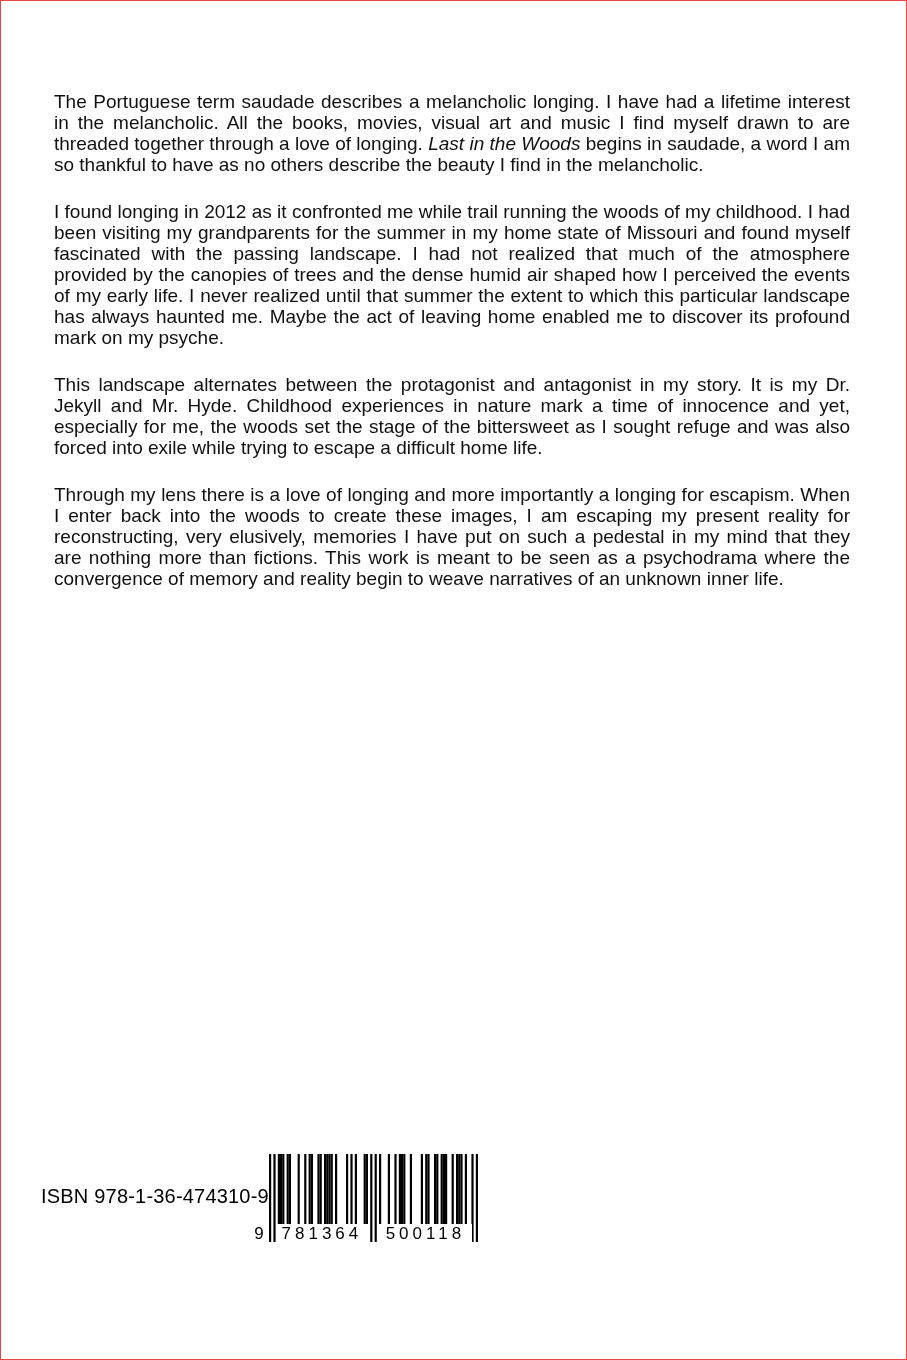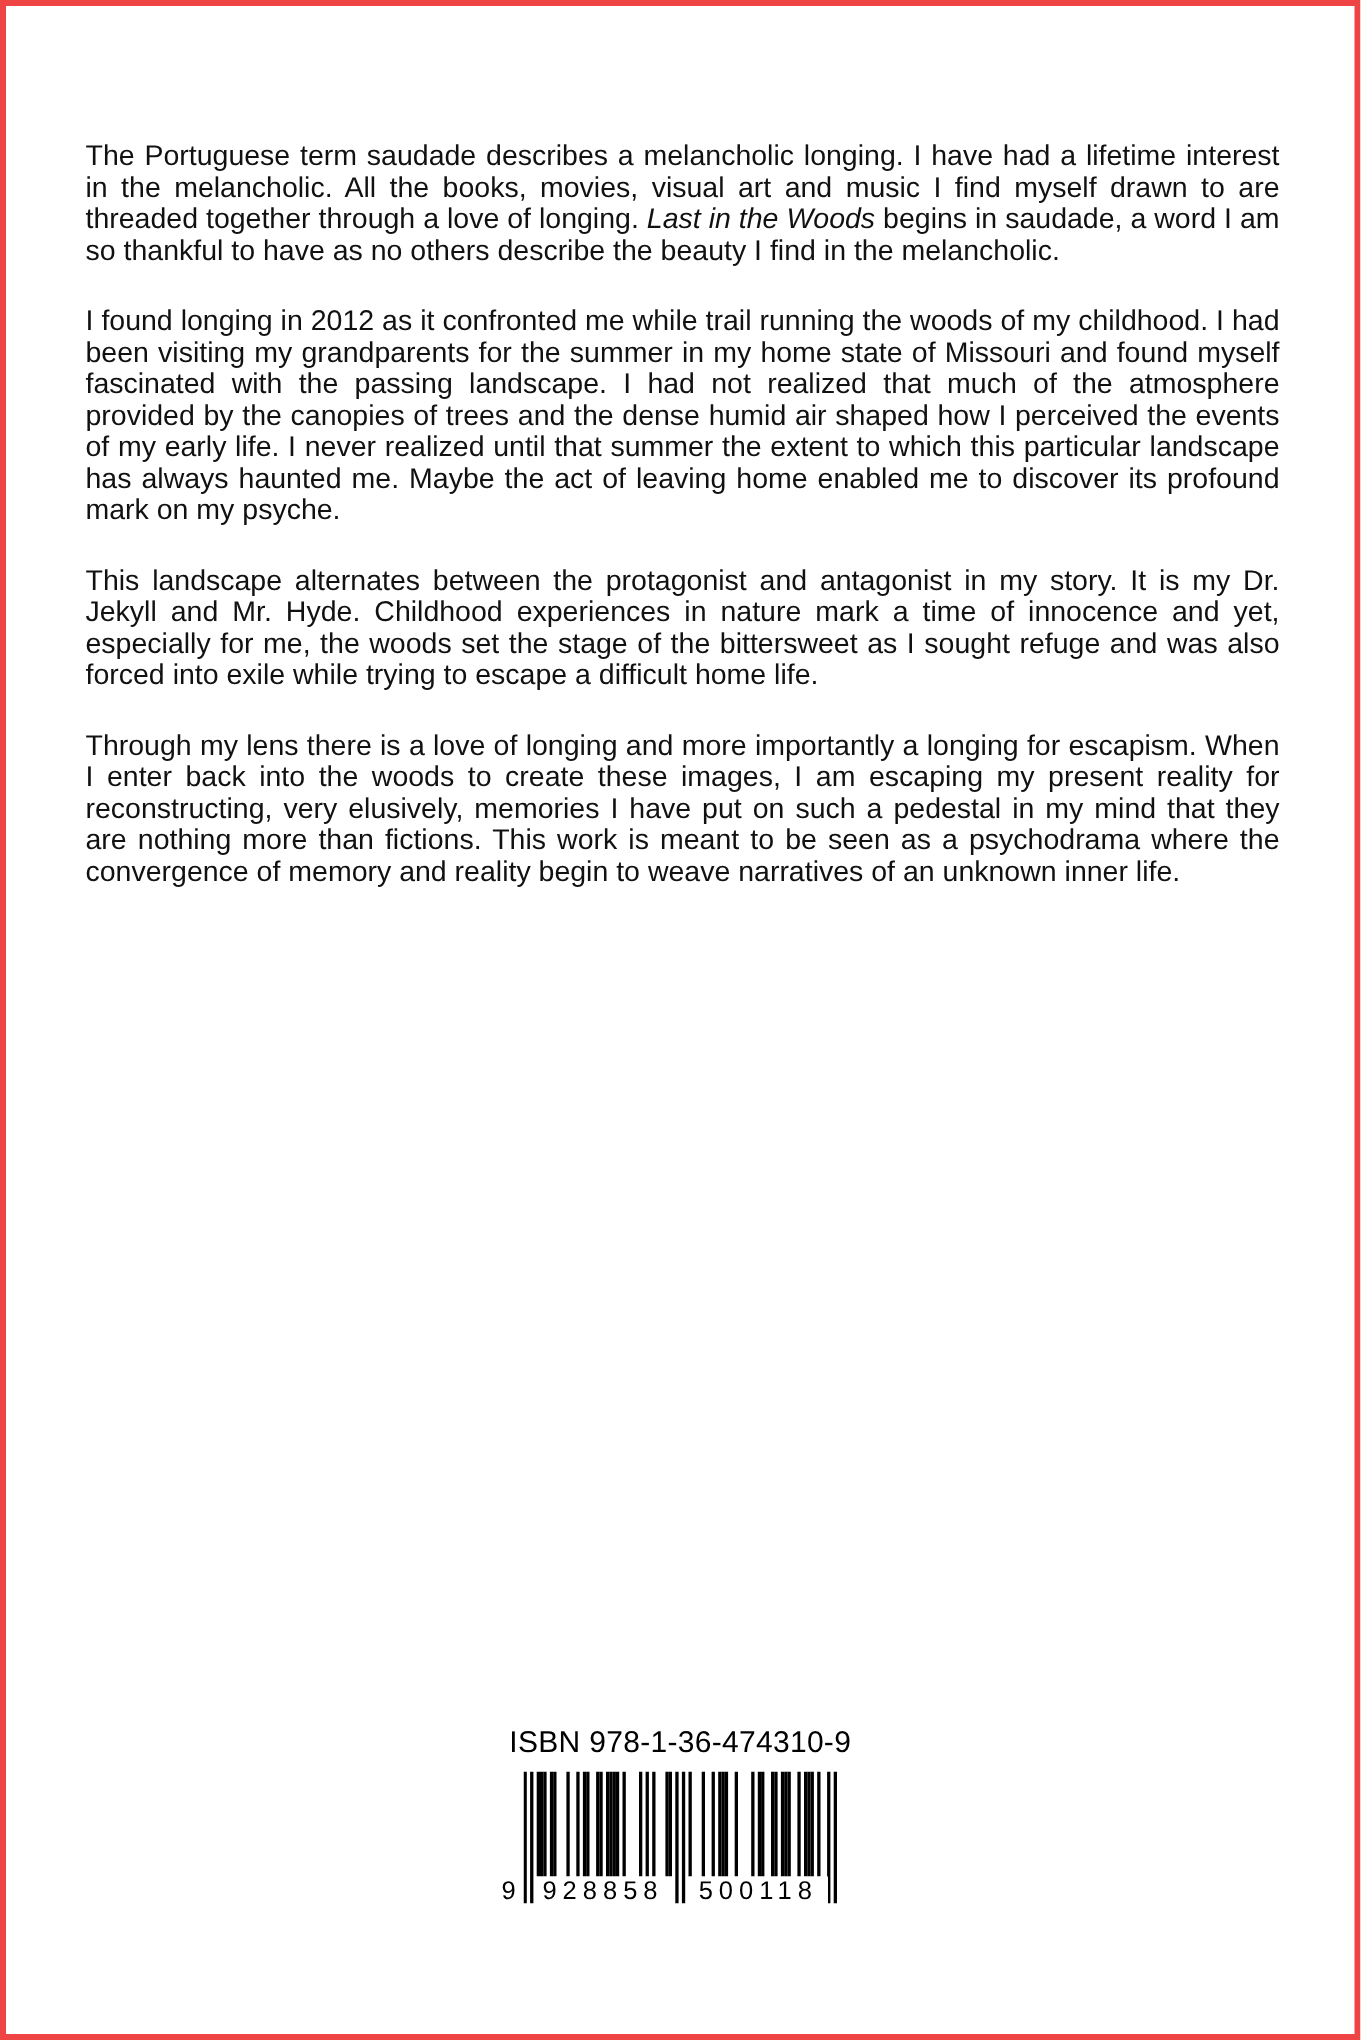--- a/index.html
+++ b/index.html
@@ -5,21 +5,21 @@
   html, body {
     margin: 0;
     padding: 0;
     background: #ffffff;
   }
   .page {
     position: relative;
     width: 907px;
     height: 1360px;
     box-sizing: border-box;
-    border: 4px solid #ef4444;
+    border: 1px solid #ef4444;
     background: #ffffff;
     font-family: "Liberation Sans", sans-serif;
     color: #111111;
     overflow: hidden;
   }
   .text-block {
     position: absolute;
     left: 53px;
     top: 90px;
     width: 796px;
@@ -29,22 +29,22 @@
   }
   .text-block p {
     margin: 0 0 26px 0;
   }
   .isbn-section {
     position: absolute;
     left: 0;
     right: 0;
     top: 1146px;
     display: flex;
-    flex-direction: column;
     align-items: center;
+    padding-left: 40px;
   }
   .isbn-label {
     font-size: 20px;
     line-height: 24px;
     color: #000;
     letter-spacing: 0.2px;
   }
   .barcode {
     position: relative;
     width: 209px;
@@ -128,18 +128,18 @@
           <rect x="176.0" y="0" width="2.2" height="70"></rect>
           <rect x="182.6" y="0" width="2.2" height="70"></rect>
           <rect x="187.0" y="0" width="2.2" height="70"></rect>
           <rect x="189.2" y="0" width="2.2" height="70"></rect>
           <rect x="191.4" y="0" width="2.2" height="70"></rect>
           <rect x="195.8" y="0" width="2.2" height="70"></rect>
           <rect x="202.4" y="0" width="2.2" height="88"></rect>
           <rect x="206.8" y="0" width="2.2" height="88"></rect>
         </svg>
       <span class="bc-digit bc-first">9</span>
-      <span class="bc-digit bc-left">928858</span>
+      <span class="bc-digit bc-left">781364</span>
       <span class="bc-digit bc-right">500118</span>
     </div>
   </div>
 
 </div>
 
 </body></html>

